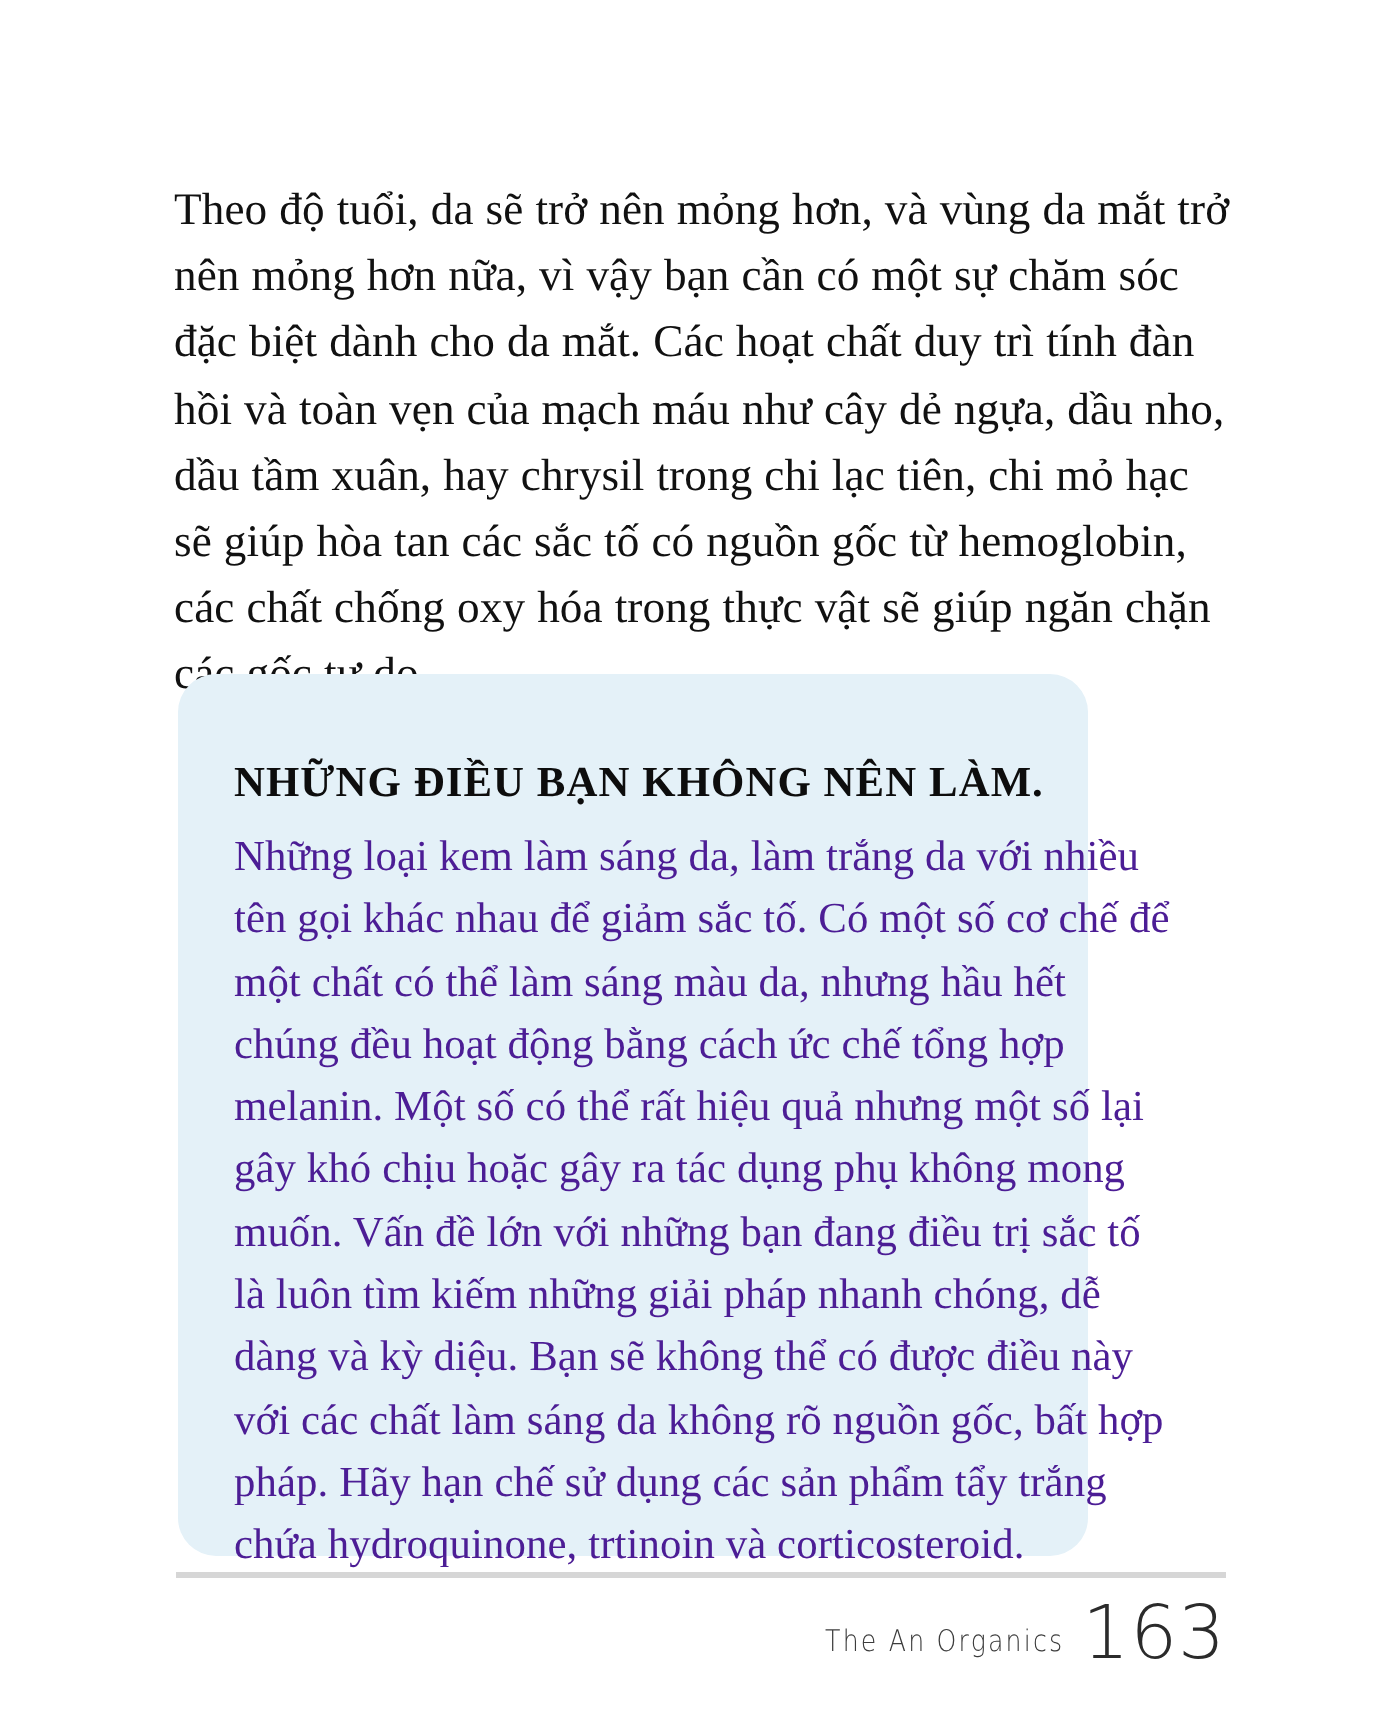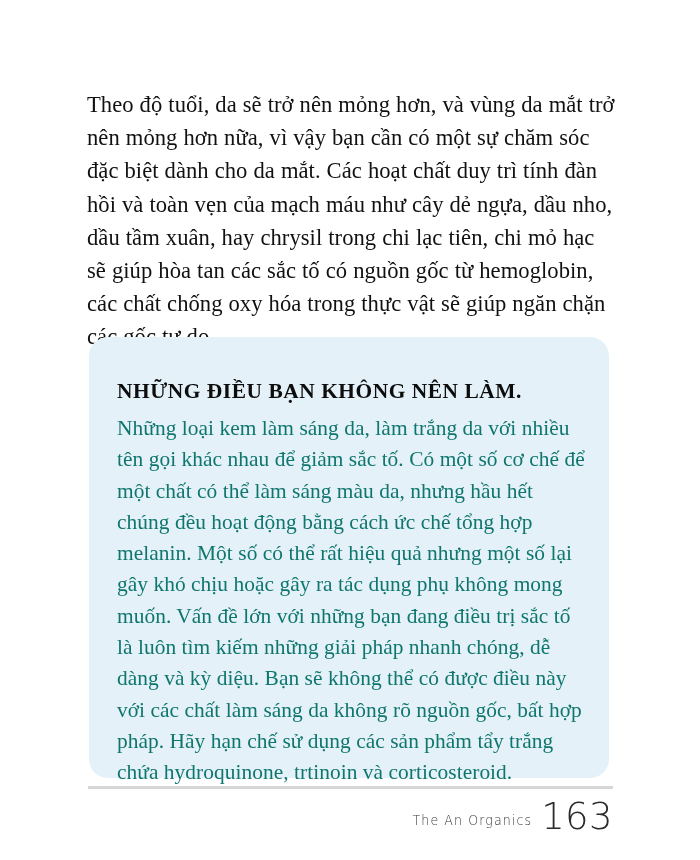--- a/index.html
+++ b/index.html
@@ -38,21 +38,21 @@
     text-align: left;
     word-spacing: 0.3px;
     letter-spacing: 0.05px;
   }
 
   
   .callout {
     position: absolute;
     left: 89px;
     top: 337px;
-    width: 520px;
+    width: 455px;
     height: 441px;
     background: #e4f1f8;
     border-radius: 19px;
     box-sizing: border-box;
     padding: 12px;
   }
   .callout-heading {
     position: absolute;
     left: 28px;
     top: 23px;
@@ -67,21 +67,21 @@
   .callout-body {
     position: absolute;
     left: 28px;
     top: 76px;
     width: 472px;
   }
   .callout-body p {
     margin: 0;
     font-size: 21.4px;
     line-height: 31.3px;
-    color: #0f766e;
+    color: #4c1d95;
     text-align: left;
     letter-spacing: 0.05px;
   }
 
   
   .footer-rule {
     position: absolute;
     left: 88px;
     top: 786px;
     width: 525px;

